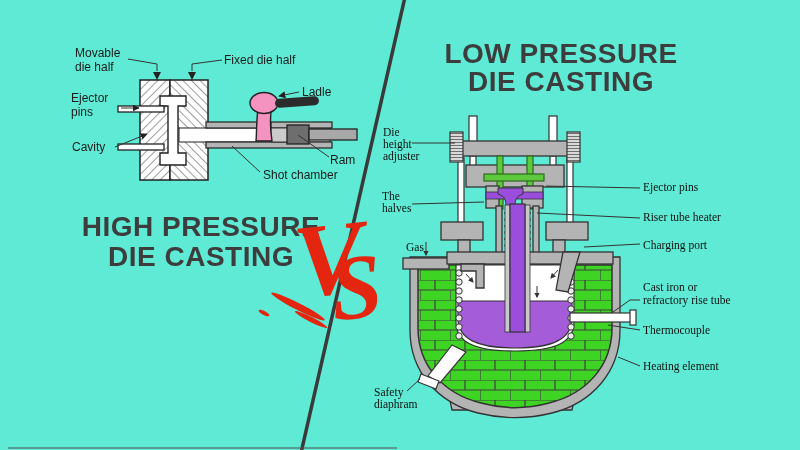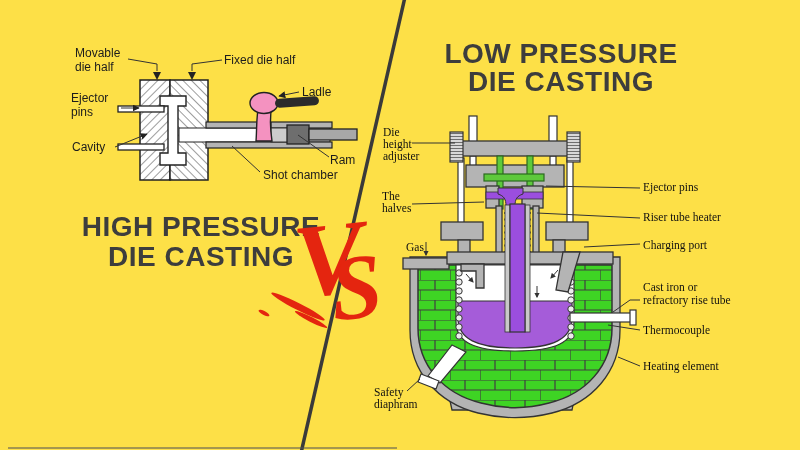--- a/index.html
+++ b/index.html
@@ -1,16 +1,16 @@
 <!DOCTYPE html>
 <html><head>
 <meta charset="utf-8">
 <style>
   html,body{margin:0;padding:0;background:#fff;}
-  #canvas{position:relative;width:800px;height:450px;background:#fde047;overflow:hidden;
+  #canvas{position:relative;width:800px;height:450px;background:#5eead4;overflow:hidden;
           font-family:"Liberation Sans",sans-serif;}
   .title{position:absolute;font-family:"Liberation Sans",sans-serif;font-weight:bold;
          font-size:28px;line-height:30px;color:#3d3d3d;text-align:center;letter-spacing:.5px;}
   #title-left{left:60px;top:212px;width:282px;}
   #title-right{left:425px;top:40px;width:272px;line-height:28px;}
   .vs{position:absolute;left:294px;top:206px;color:#e4250f;
       font-family:"Liberation Serif",serif;font-style:italic;font-weight:bold;
       line-height:1;transform:rotate(-6deg);z-index:3;}
   .vs .v{font-size:104px;}
   .vs .s{font-size:92px;display:inline-block;margin-left:-36px;transform:translateY(27px);}

